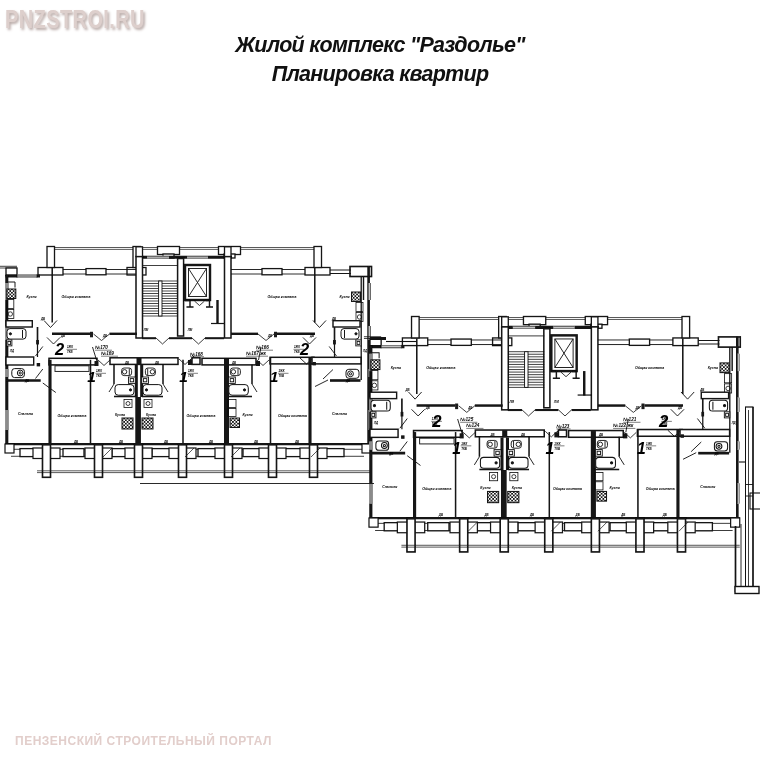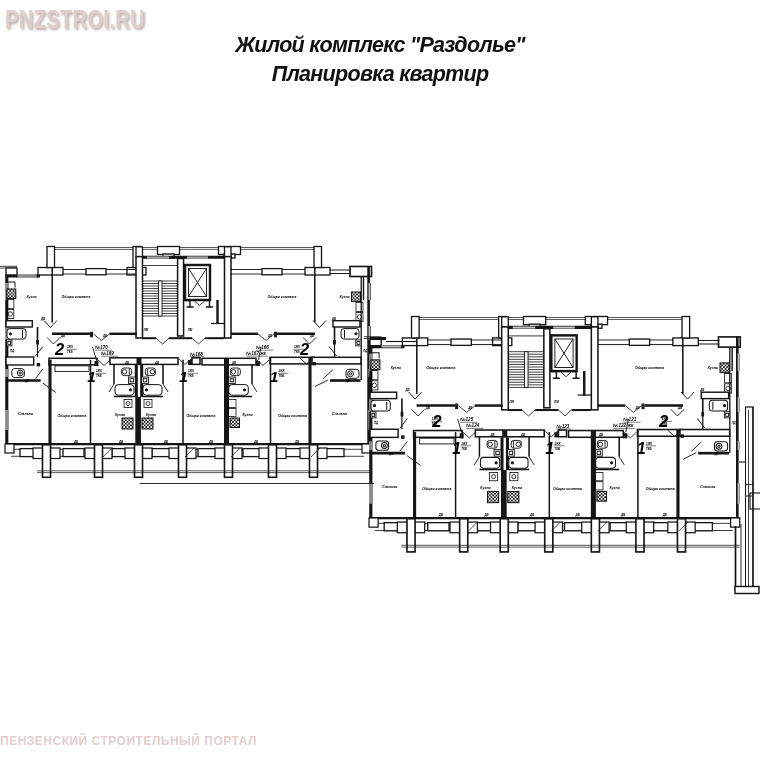--- a/index.html
+++ b/index.html
@@ -1,21 +1,21 @@
 <!DOCTYPE html>
 <html><head>
 <meta charset="utf-8">
 <style>
 html,body{margin:0;padding:0;background:#fff;width:760px;height:760px;overflow:hidden;}
 #page{position:relative;width:613px;height:760px;font-family:"Liberation Sans",sans-serif;}
 #logo{position:absolute;left:5px;top:5px;font-size:25px;font-weight:bold;letter-spacing:0.5px;
  color:#ddcfcc;text-shadow:2px 2px 3px #b9aaa7;transform:scaleX(.8);transform-origin:0 0;}
 #title{position:absolute;left:0;top:31px;width:760px;text-align:center;
  font-style:italic;font-weight:bold;font-size:21.5px;color:#111;line-height:29px;letter-spacing:-0.7px;}
-#wm{position:absolute;left:0;top:734px;font-size:12px;font-weight:bold;
+#wm{position:absolute;left:15px;top:734px;font-size:12px;font-weight:bold;
  color:#e2cecb;letter-spacing:0.5px;}
 svg{position:absolute;left:0;top:0;}
 </style>
 </head>
 <body>
 <div id="page">
 
 <div id="logo">PNZSTROI.RU</div>
 
 <div id="title">Жилой комплекс "Раздолье"<br>Планировка квартир</div>

